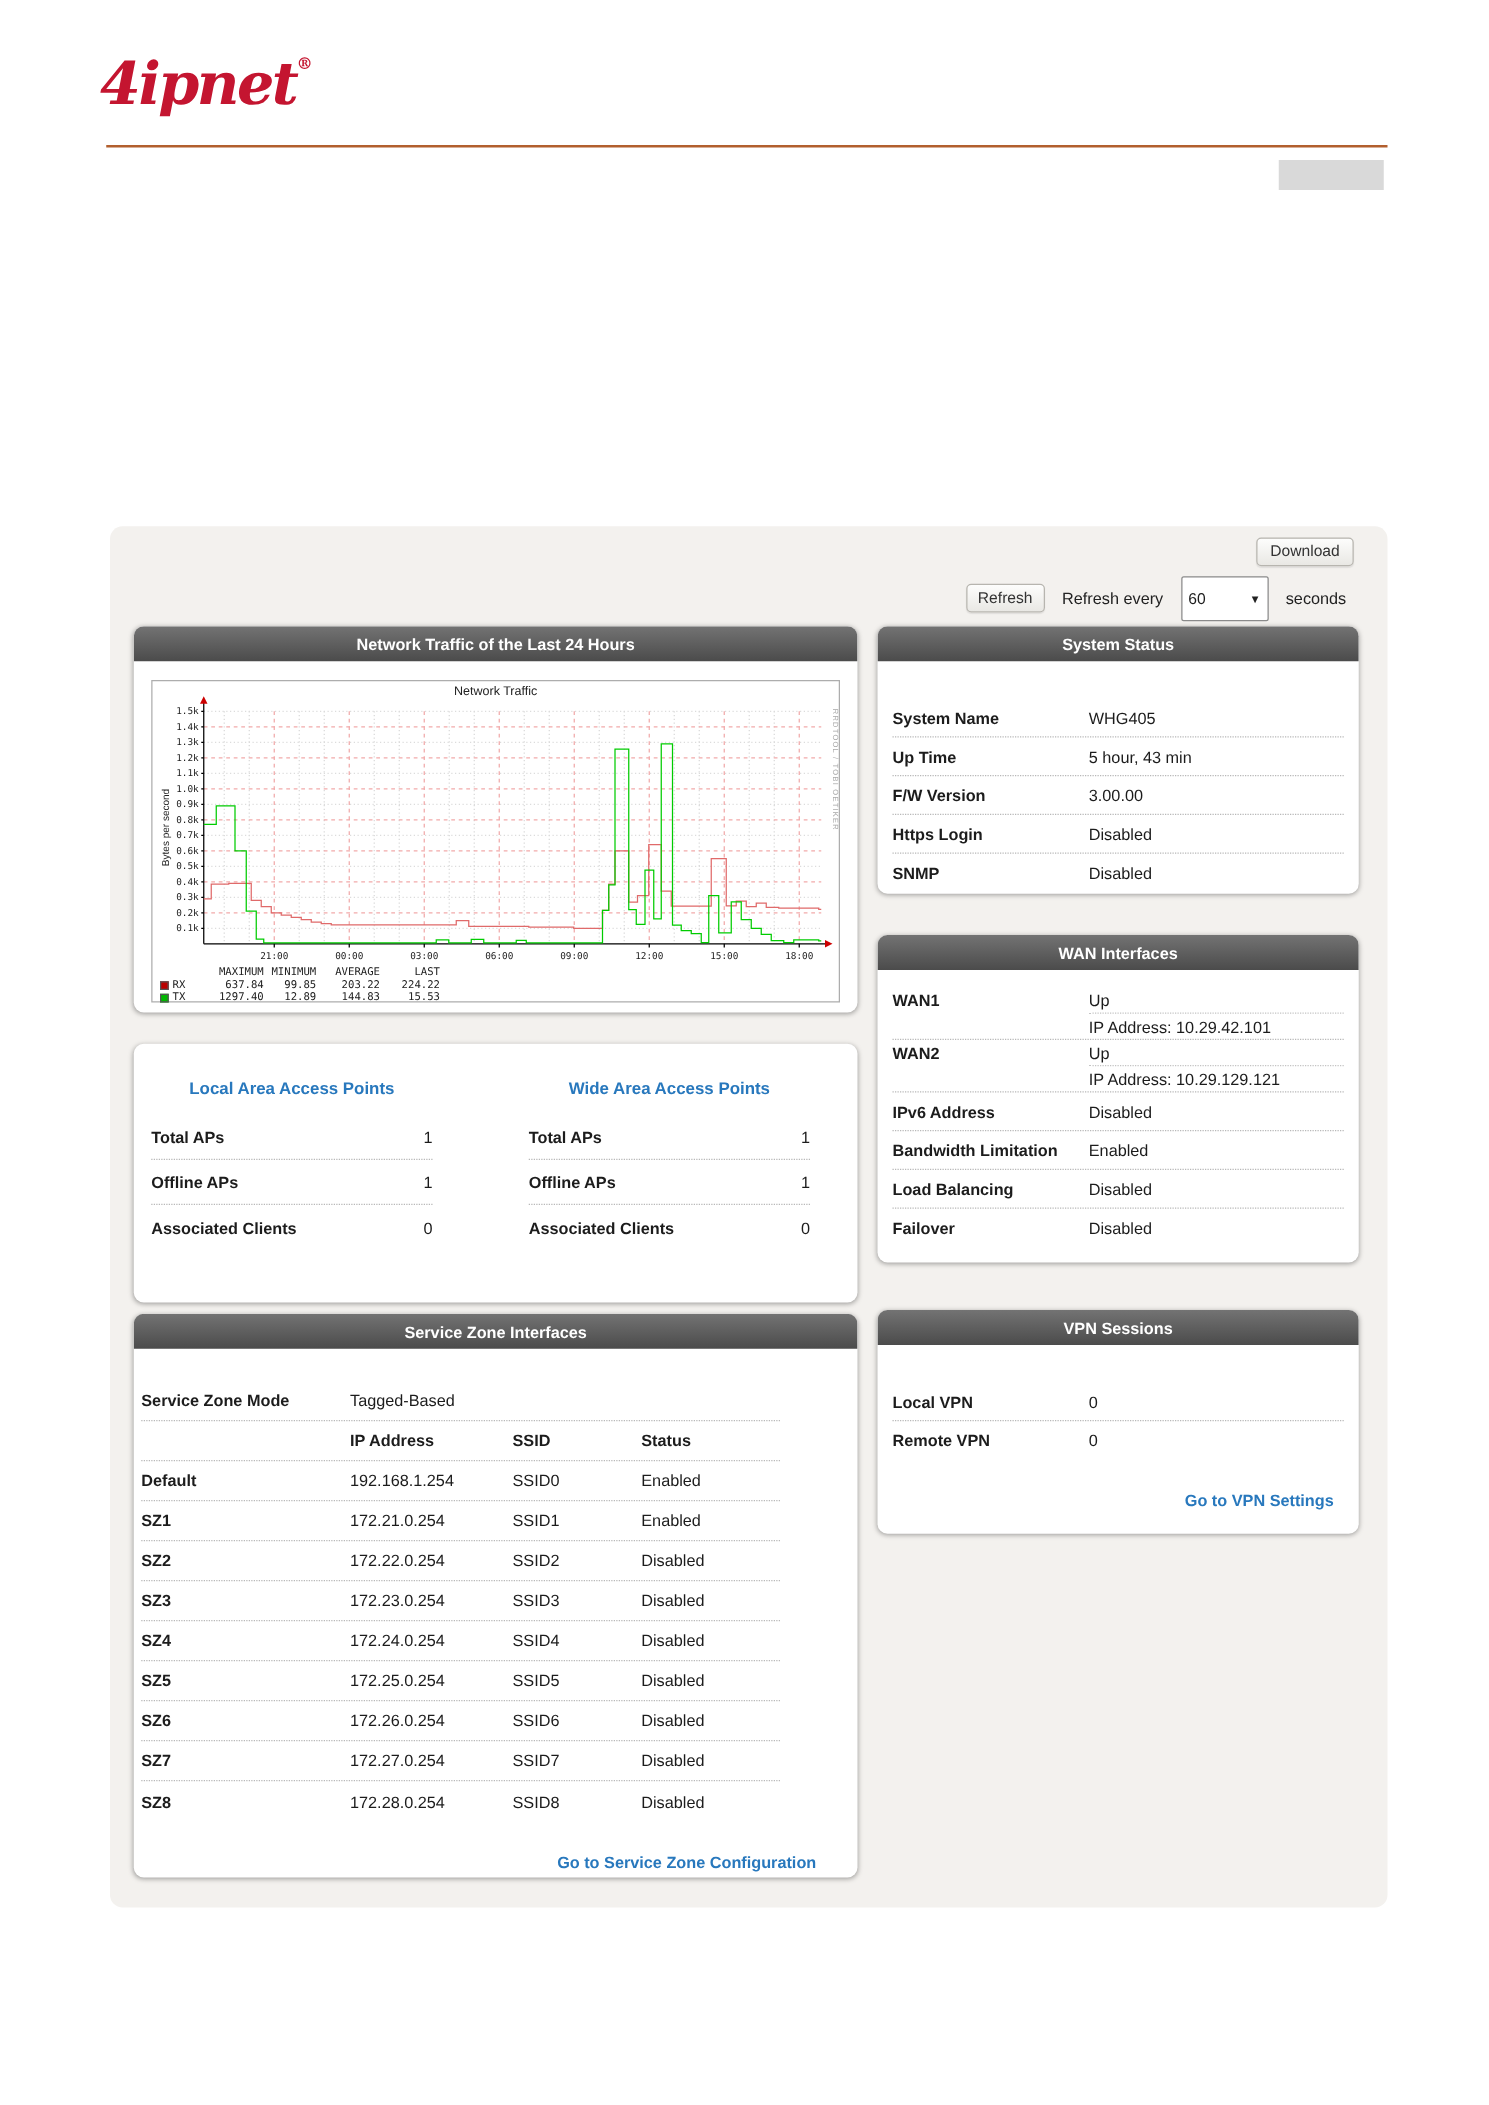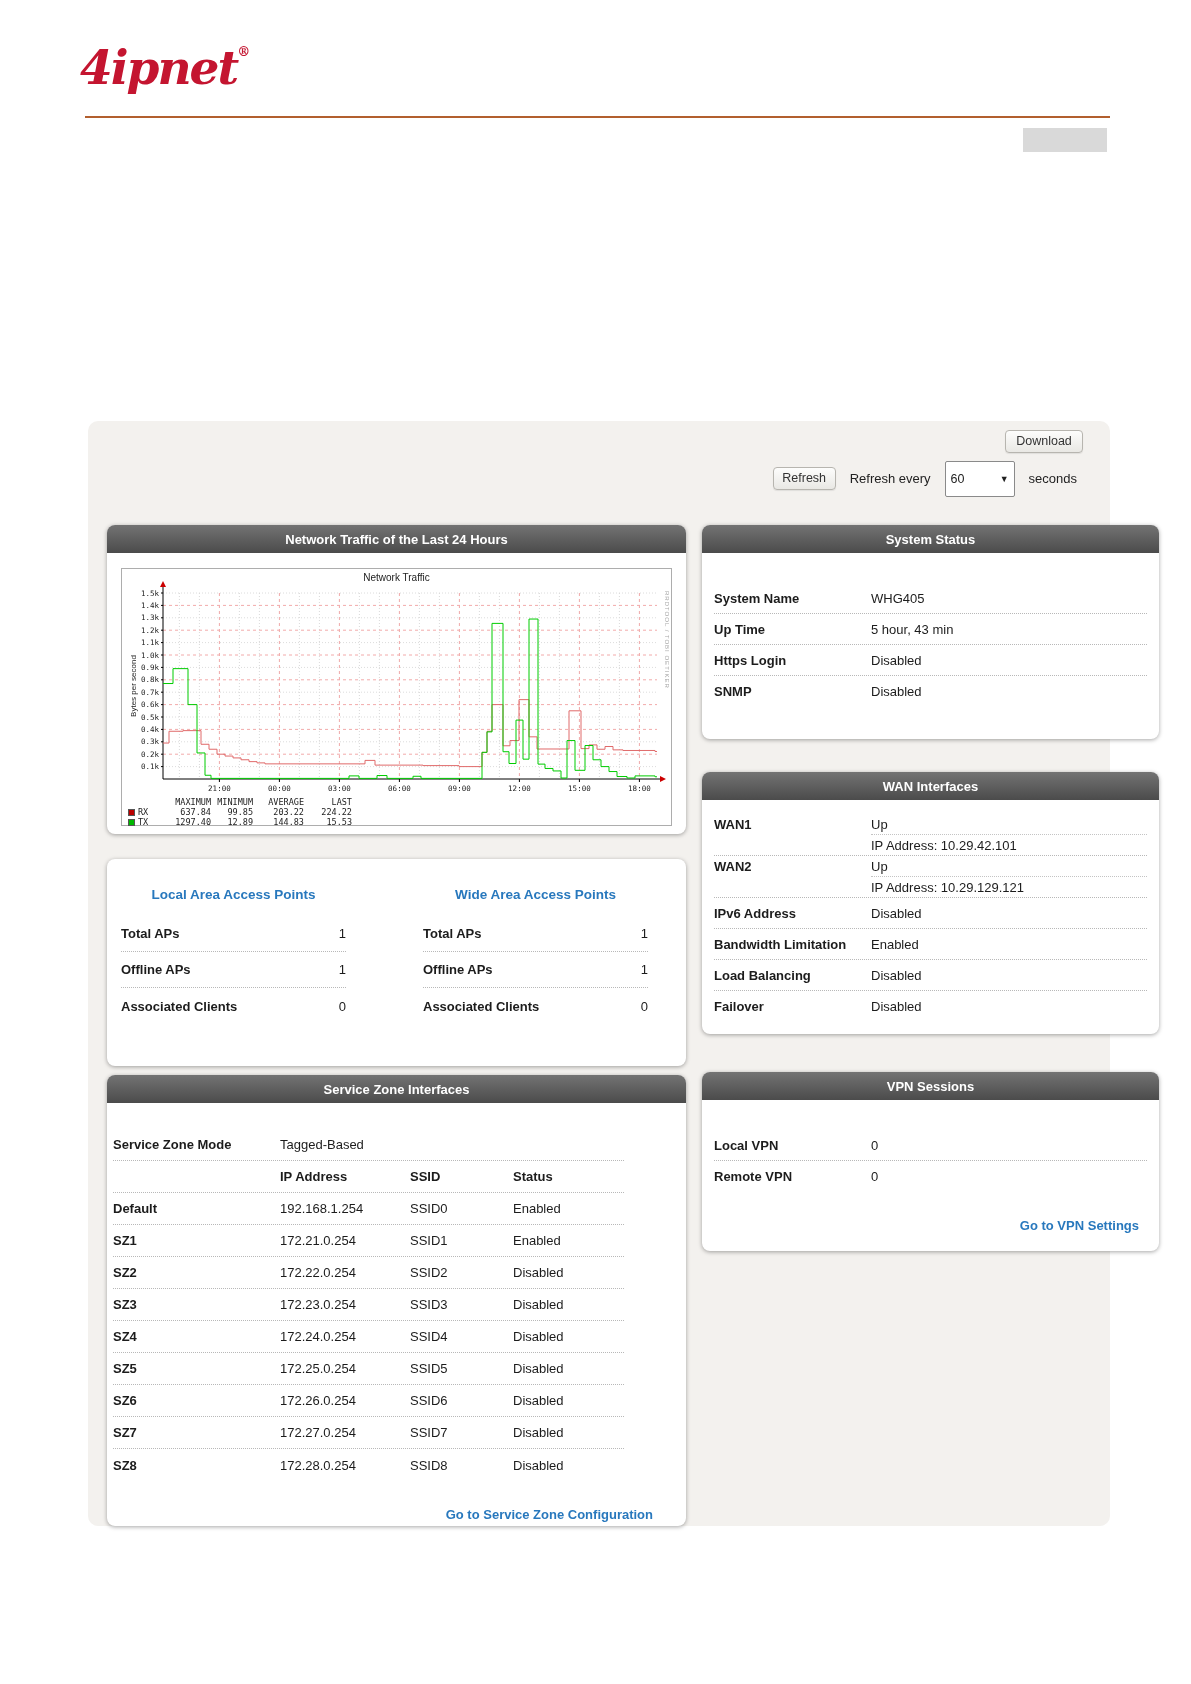--- a/index.html
+++ b/index.html
@@ -34,23 +34,23 @@
   .refresh-btn { width:63px; height:23px; }
   .refresh-label, .seconds-label { font-size:13px; color:#222; }
   .select {
     width:70px; height:36px; background:#fff; border:1px solid #8a8a8a; border-radius:2px;
     display:flex; align-items:center; justify-content:space-between; padding:0 5px;
     font-size:12.5px; cursor:pointer;
   }
   .select .arrow { font-size:9px; color:#222; }
 
   
-  .cols { position:absolute; left:19px; top:80px; display:flex; gap:16px;margin-top:24px; }
+  .cols { position:absolute; left:19px; top:80px; display:flex; gap:16px; }
   .col-left  { width:579px; }
-  .col-right { width:457px; }
+  .col-right { width:385px; }
   .panel {
     background:#fff; border-radius:8px; overflow:hidden;
     box-shadow:0 1px 4px rgba(0,0,0,.35);
   }
   .panel-header {
     height:28px; background:linear-gradient(#737373,#4b4b4b);
     color:#fff; font-weight:bold; font-size:13px;
     display:flex; align-items:center; justify-content:center;
   }
 
@@ -385,20 +385,24 @@
         <div class="kv-body" id="system-status-rows">
             <div class="kv-row">
               <span class="kv-label">System Name</span>
               <span class="kv-value">WHG405</span>
             </div>
             <div class="kv-row">
               <span class="kv-label">Up Time</span>
               <span class="kv-value">5 hour, 43 min</span>
             </div>
             <div class="kv-row">
+              <span class="kv-label">F/W Version</span>
+              <span class="kv-value">3.00.00</span>
+            </div>
+            <div class="kv-row">
               <span class="kv-label">Https Login</span>
               <span class="kv-value">Disabled</span>
             </div>
             <div class="kv-row">
               <span class="kv-label">SNMP</span>
               <span class="kv-value">Disabled</span>
             </div>
           </div>
       </div>
 

